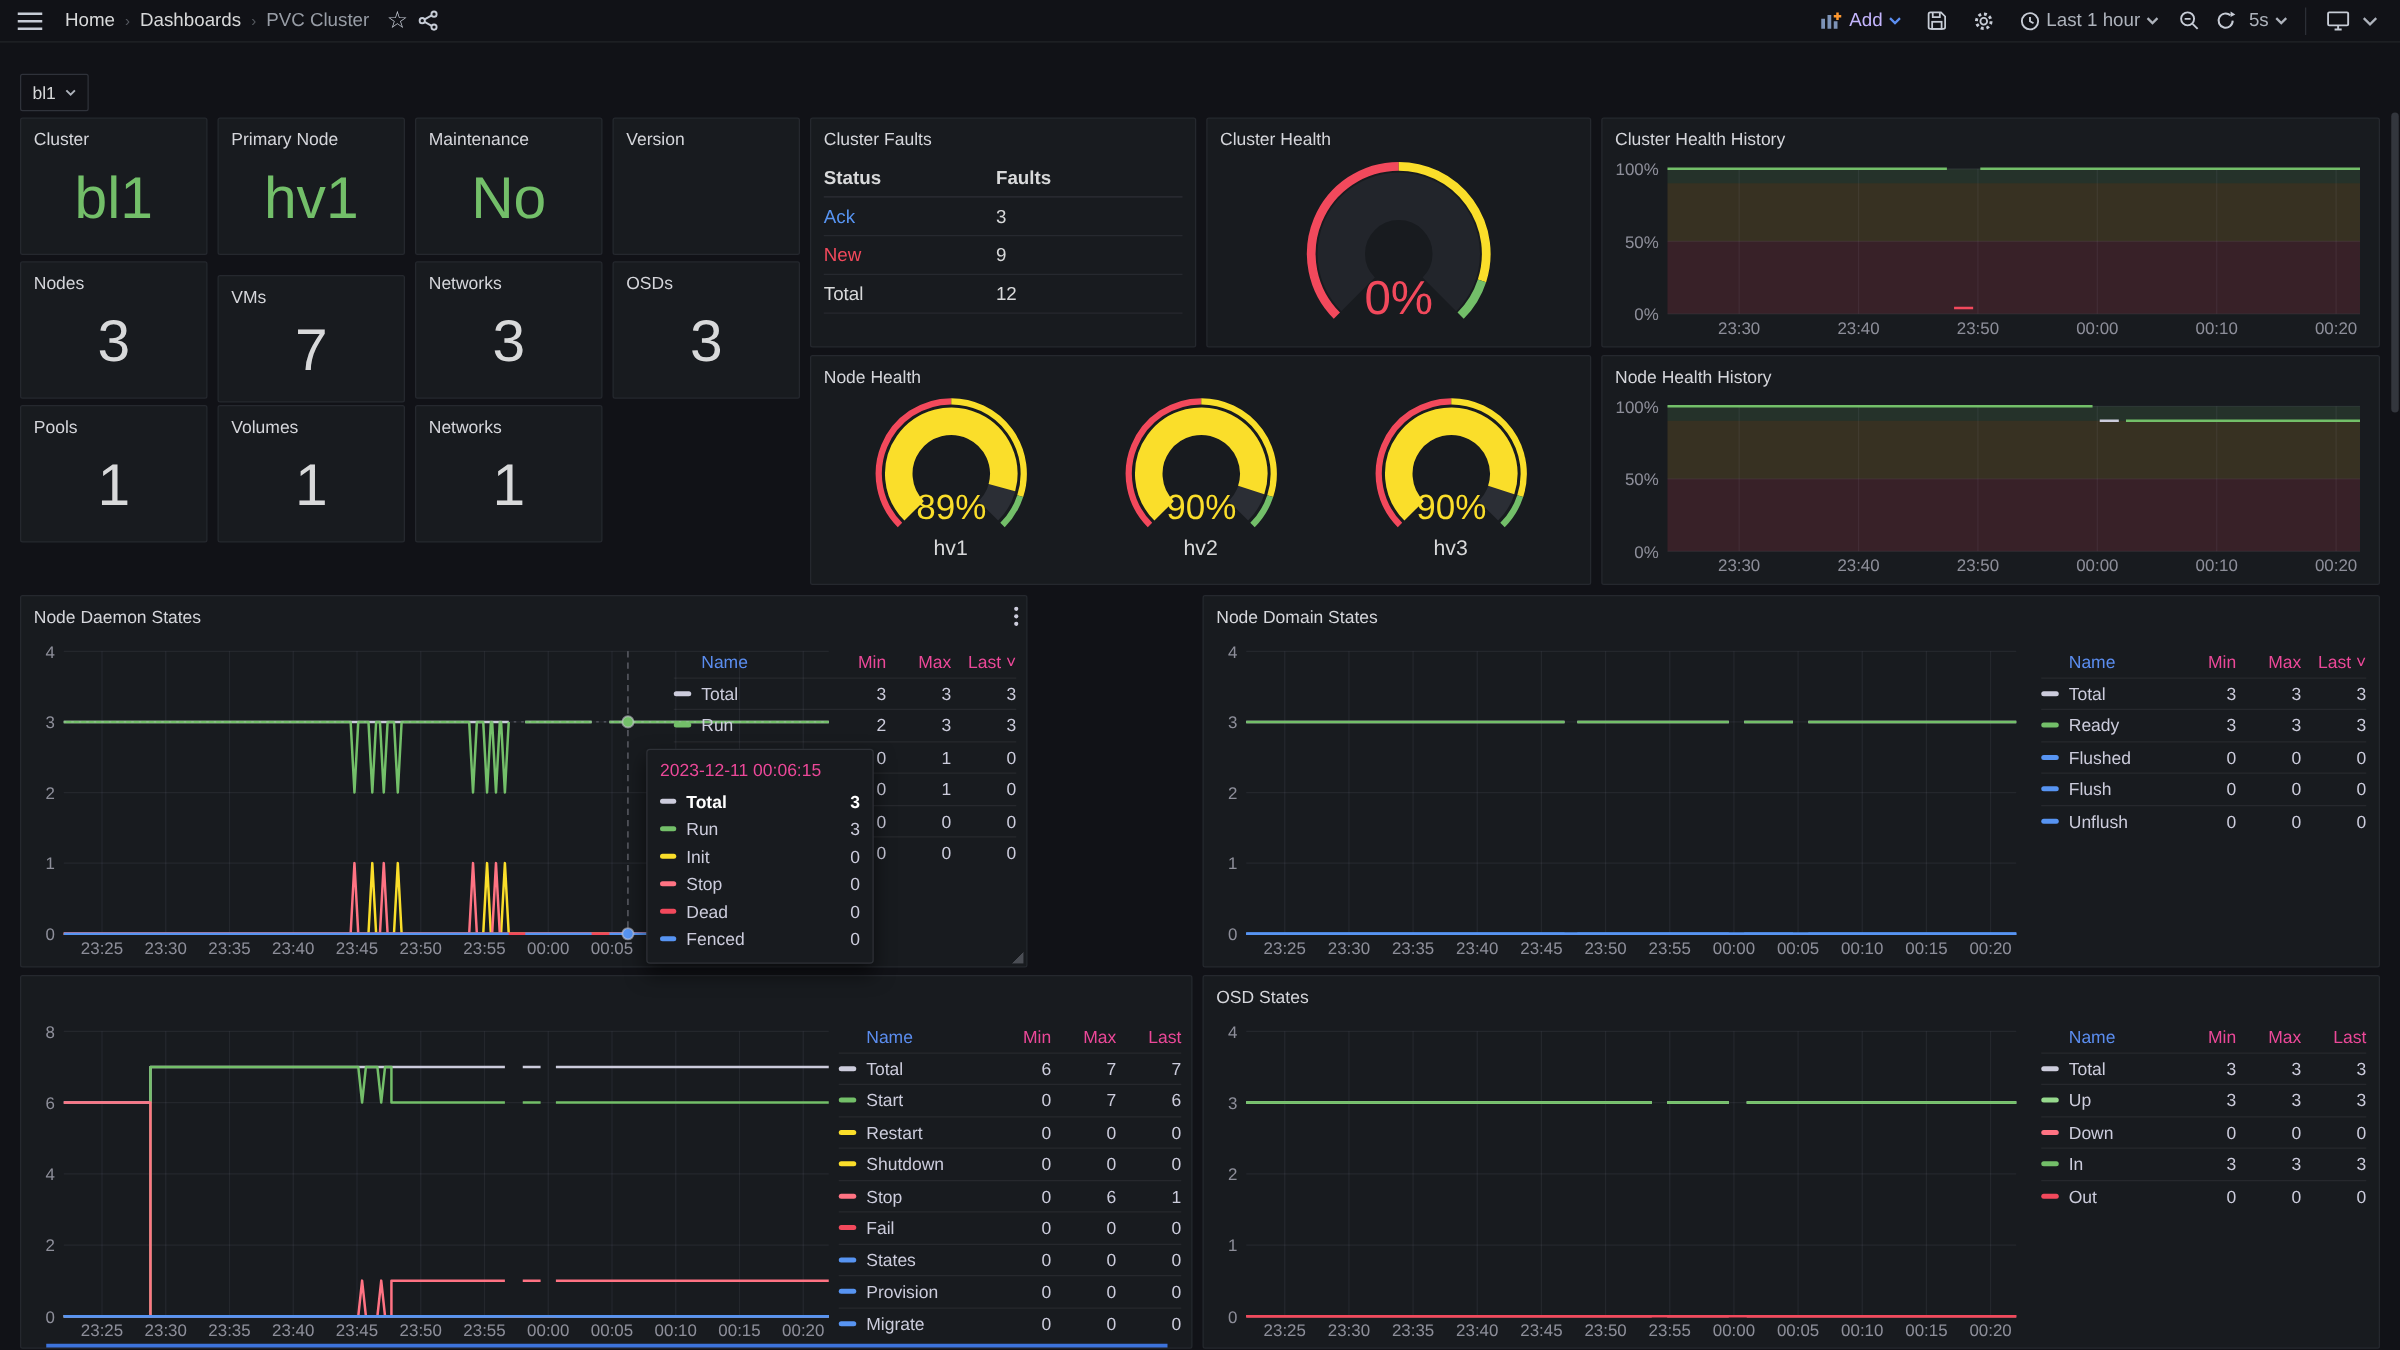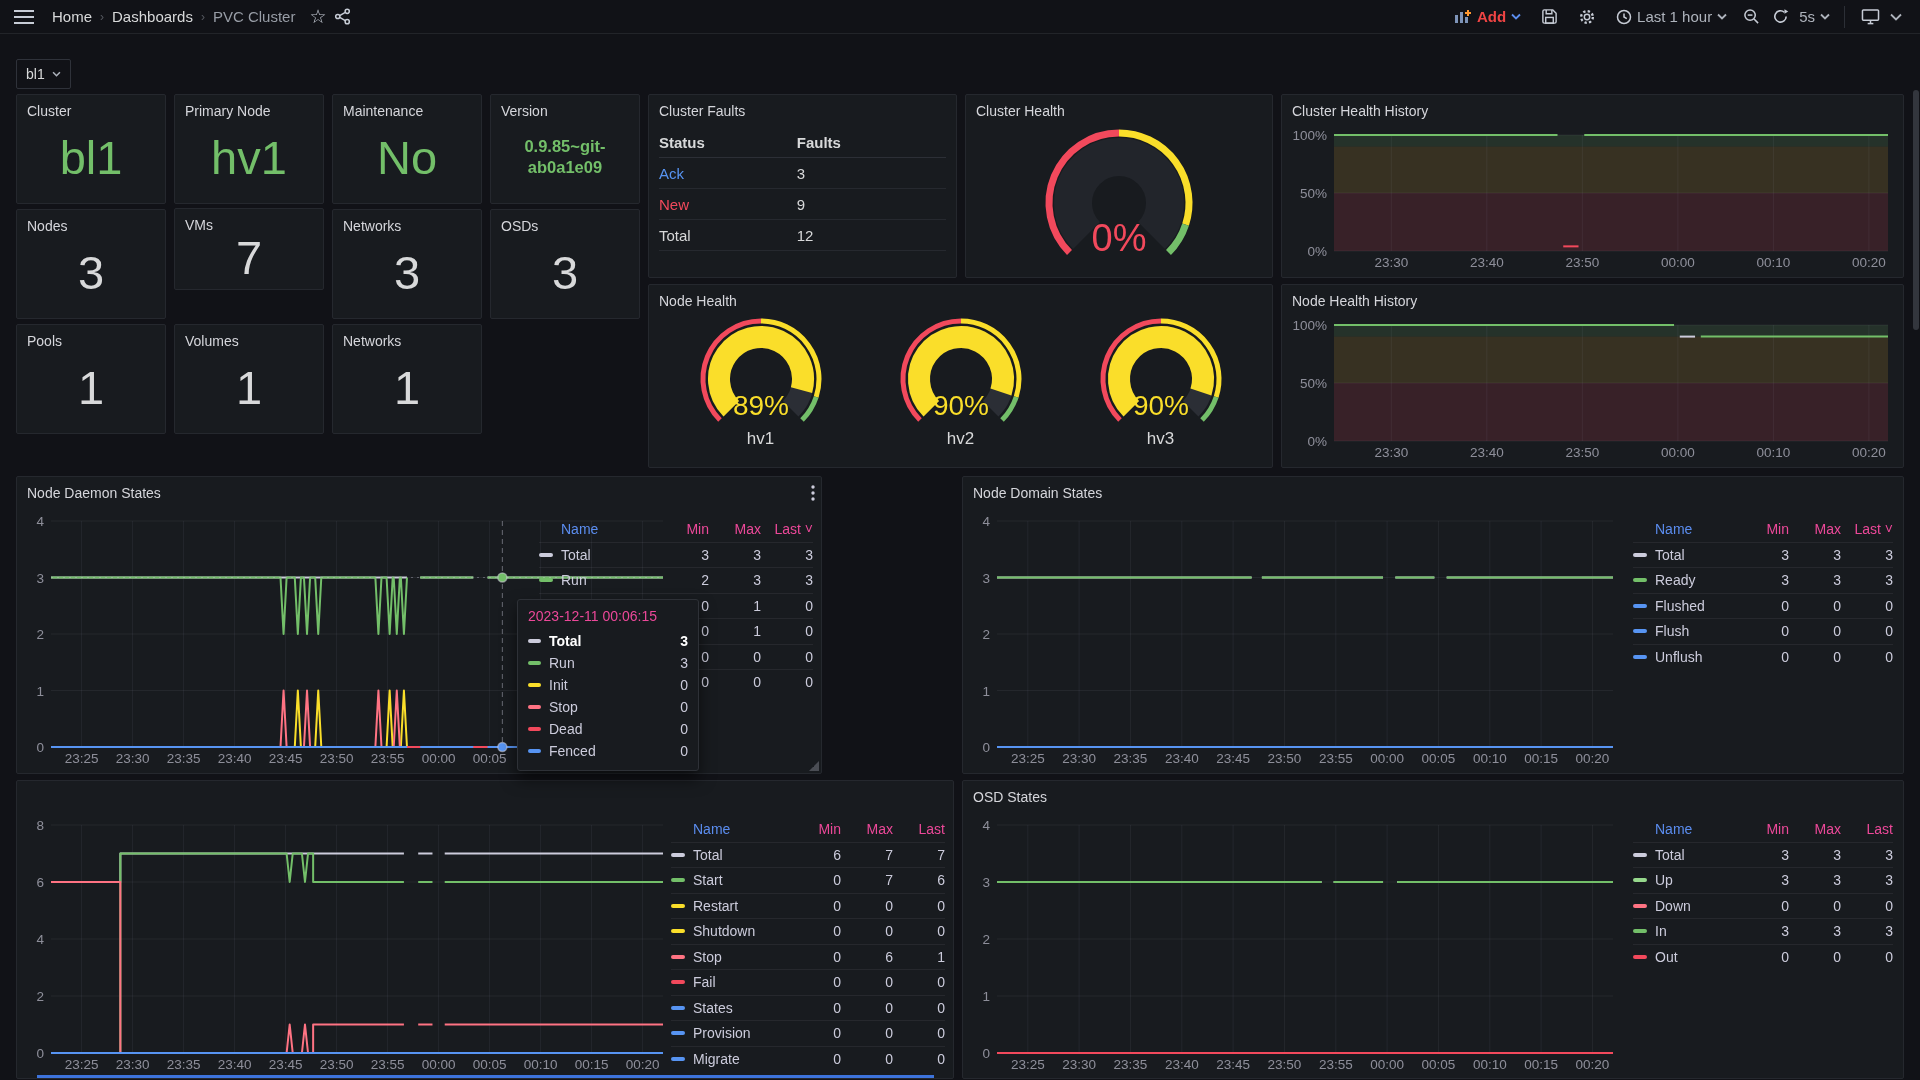--- a/index.html
+++ b/index.html
@@ -6,21 +6,21 @@
     font-family:"Liberation Sans","DejaVu Sans",sans-serif;color:#d8d9da;-webkit-font-smoothing:antialiased;}
   .nav{position:absolute;left:0;top:0;width:1920px;height:34px;background:#111217;border-bottom:1px solid #222429;
     display:flex;align-items:center;padding:0 14px;box-sizing:border-box;z-index:20;}
   .nav .grow{flex:1}
   .icon{display:inline-flex;align-items:center;justify-content:center;color:#9da2ab;}
   .icon svg{display:block}
   .crumb{font-size:15px;color:#d8d9da;margin:0 6px;cursor:pointer}
   .crumb.cur{color:#989da6}
   .crumb-sep{color:#55585f;font-size:12px;margin:0 2px}
   .navbtn{display:inline-flex;align-items:center;gap:5px;margin:0 10px;color:#aeb3bc;font-size:15px;cursor:pointer}
-  .addlbl{color:#ef4444;font-weight:700}
+  .addlbl{color:#c4b5fd;font-weight:400}
   .vdiv{width:1px;height:22px;background:#2c2f36;margin:0 10px}
   .vardd{position:absolute;left:16px;top:59px;height:30px;border:1px solid #2f323a;border-radius:2px;
     display:inline-flex;align-items:center;gap:7px;padding:0 9px;font-size:14px;color:#d8d9da;cursor:pointer;box-sizing:border-box}
   .panel{position:absolute;background:#181b1f;border:1px solid #25282e;border-radius:2px;box-sizing:border-box}
   .ptitle{padding:8px 10px 0 10px;font-size:14px;color:#d5d6db;font-weight:500;white-space:nowrap;cursor:pointer}
   .stat{display:flex;flex-direction:column}
   .statval{flex:1;display:flex;align-items:center;justify-content:center;font-size:47px;font-weight:500;margin-top:-8px}
   .statval.sm{font-size:16.5px;font-weight:700;line-height:1.3;text-align:center}
   .statval.sm .inner{max-width:118px}
   .ftable{margin:8px 10px 0 10px;font-size:15px}
@@ -178,29 +178,26 @@
 <div class="panel stat" style="left:174px;top:94px;width:150px;height:110px">
   <div class="ptitle">Primary Node</div>
   <div class="statval" style="color: rgb(115, 191, 105);">hv1</div>
 </div>
 <div class="panel stat" style="left:332px;top:94px;width:150px;height:110px">
   <div class="ptitle">Maintenance</div>
   <div class="statval" style="color: rgb(115, 191, 105);">No</div>
 </div>
 <div class="panel stat" style="left:490px;top:94px;width:150px;height:110px">
   <div class="ptitle">Version</div>
-  <div class="statval sm">
-      <span class="inner" style="color: rgb(115, 191, 105);">0.9.85~git-ab0a1e09</span>
-    </div>
 </div>
 <div class="panel stat" style="left:16px;top:209px;width:150px;height:110px">
   <div class="ptitle">Nodes</div>
   <div class="statval" style="color: rgb(216, 217, 218);">3</div>
 </div>
-<div class="panel stat" style="left:174px;top:208px;width:150px;height:82px">
+<div class="panel stat" style="left:174px;top:220px;width:150px;height:102px">
   <div class="ptitle">VMs</div>
   <div class="statval" style="color: rgb(216, 217, 218);">7</div>
 </div>
 <div class="panel stat" style="left:332px;top:209px;width:150px;height:110px">
   <div class="ptitle">Networks</div>
   <div class="statval" style="color: rgb(216, 217, 218);">3</div>
 </div>
 <div class="panel stat" style="left:490px;top:209px;width:150px;height:110px">
   <div class="ptitle">OSDs</div>
   <div class="statval" style="color: rgb(216, 217, 218);">3</div>

